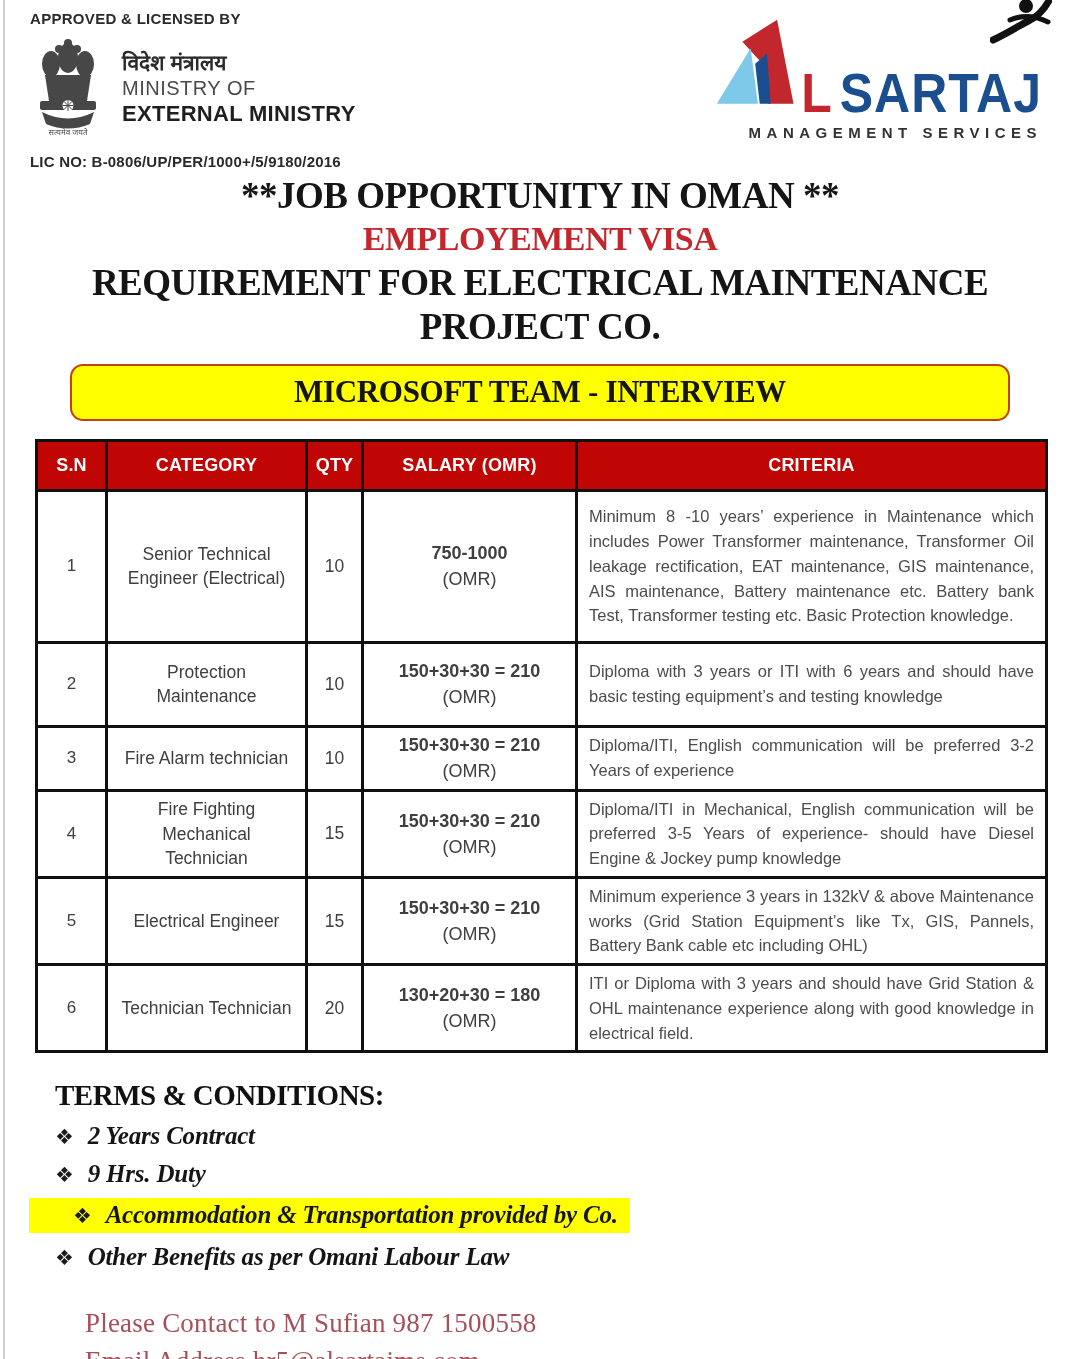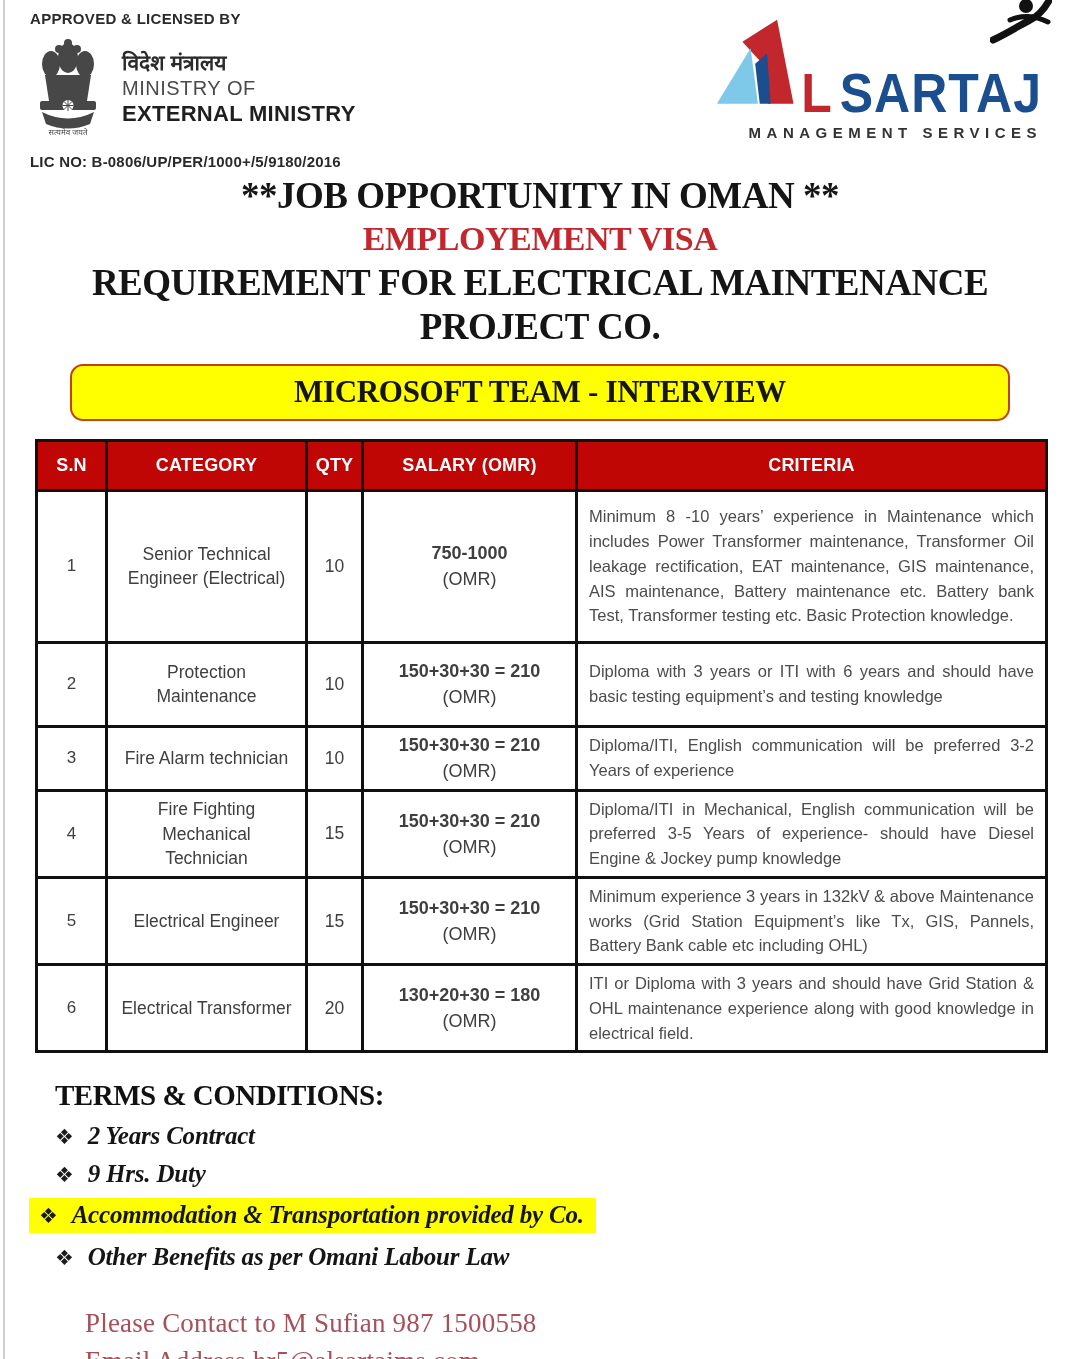--- a/index.html
+++ b/index.html
@@ -65,21 +65,21 @@
   td.sal .main { font-weight:bold; }
   td.cri { font-size:16.5px; color:#4c4c4c; padding:5px 11px; text-align:justify; line-height:1.5; vertical-align:middle; }
   tr.r1 td{height:152px;} tr.r2 td{height:84px;} tr.r3 td{height:64px;}
   tr.r4 td{height:79px;} tr.r5 td{height:80px;} tr.r6 td{height:77px;}
 
   
   .terms { margin:26px 0 0 55px; font-family:"Liberation Serif", serif; }
   .terms-heading { font-size:29px; font-weight:bold; color:#111; letter-spacing:-.5px; }
   .term-item { font-size:25px; font-weight:bold; color:#151515; margin-top:10px; letter-spacing:-.2px;font-style:italic; }
   .term-item .bullet { font-family:"DejaVu Sans", sans-serif; font-size:21px; margin-right:14px; color:#1a1a1a; }
-  .term-item .hl { background:#ffff00; display:inline-block; padding:3px 12px 4px 10px; margin-left:-26px; }
+  .term-item .hl { background:#ffff00; display:inline-block; padding:3px 12px 4px 44px; margin-left:-26px; }
 
   
   .contact { margin:34px 0 0 85px; font-family:"Liberation Serif", serif; font-size:27px; color:#a6505a; line-height:1.4; letter-spacing:.2px; }
 </style>
 </head>
 <body>
 
 <div>
   <div class="left-edge"></div>
 
@@ -214,21 +214,21 @@
         <td class="cat">Electrical Engineer</td>
         <td class="qty">15</td>
         <td class="sal">
           <div class="main">150+30+30 = 210</div>
           <div>(OMR)</div>
         </td>
         <td class="cri">Minimum experience 3 years in 132kV &amp; above Maintenance works (Grid Station Equipment’s like Tx, GIS, Pannels, Battery Bank cable etc including OHL)</td>
       </tr>
       <tr class="r6">
         <td class="sn">6</td>
-        <td class="cat">Electrical Transformer</td>
+        <td class="cat">Technician Technician</td>
         <td class="qty">20</td>
         <td class="sal">
           <div class="main">130+20+30 = 180</div>
           <div>(OMR)</div>
         </td>
         <td class="cri">ITI or Diploma with 3 years and should have Grid Station &amp; OHL maintenance experience along with good knowledge in electrical field.</td>
       </tr>
     </tbody>
   </table>
 

